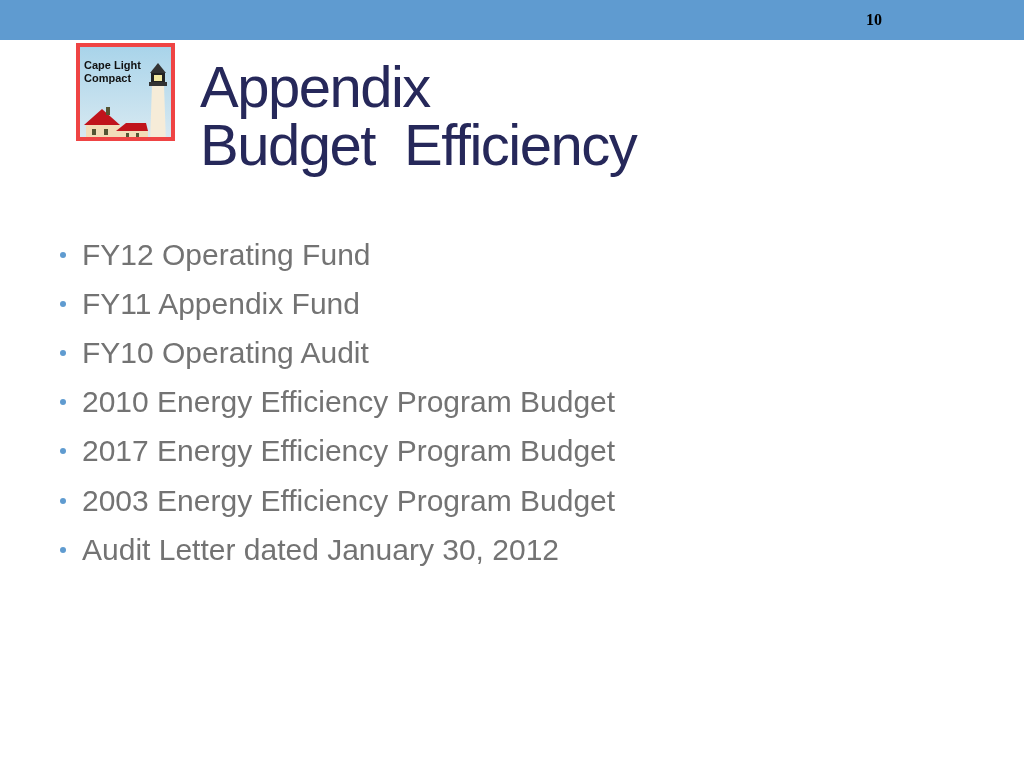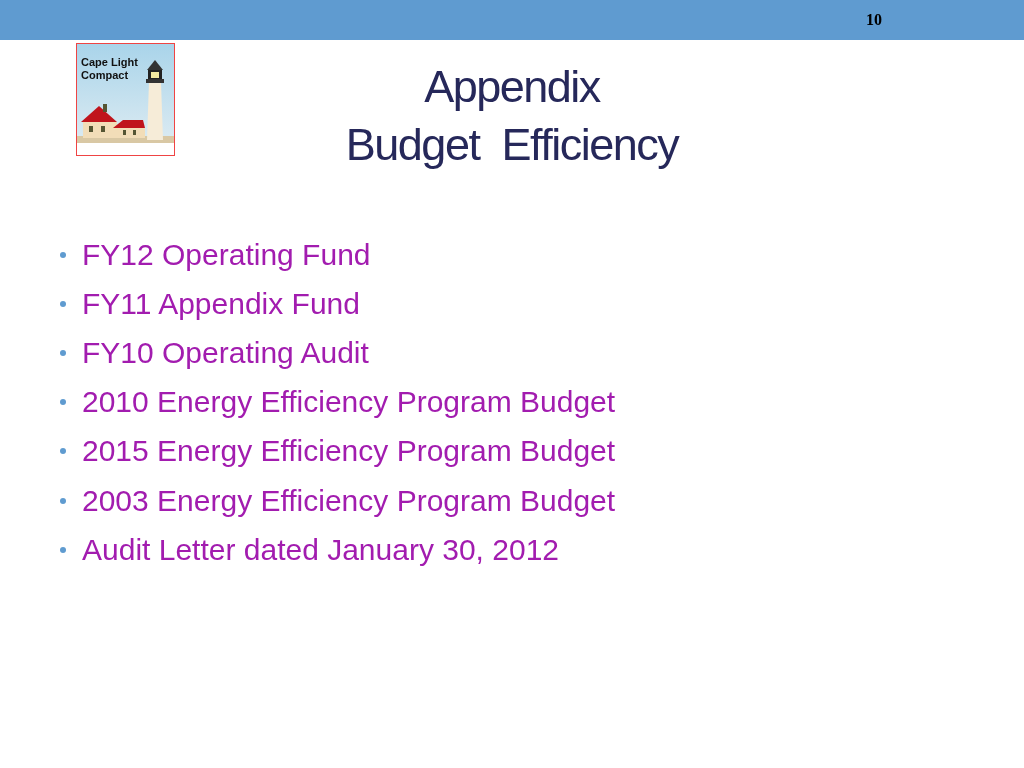--- a/index.html
+++ b/index.html
@@ -11,38 +11,38 @@
     .top-bar {
       position: absolute; left: 0; top: 0; width: 1024px; height: 40px;
       background: #5f9bd0;
     }
     .slide-number {
       position: absolute; left: 862px; top: 11px; width: 24px;
       font-family: "Liberation Serif", serif; font-weight: bold;
       font-size: 16px; color: #000000; text-align: center;
     }
     .logo {
-      position: absolute; left: 76px; top: 43px; width: 99px; height: 113px;
-      border: 1px solid #ef4444; box-sizing: border-box; overflow: hidden;
+      position: absolute; left: 76px; top: 43px; width: 99px; height: 98px;
+      border: 4px solid #ef4444; box-sizing: border-box; overflow: hidden;
     }
     .logo svg { display: block; }
     .title {
       position: absolute; left: 200px; top: 58px; width: 624px;
-      text-align: center; color: #26285a;
+      text-align: left; color: #26285a;
       font-family: "Liberation Sans", sans-serif;
-      font-size: 45px; line-height: 58px; letter-spacing: -1.5px;
+      font-size: 58px; line-height: 58px; letter-spacing: -1.5px;
     }
     .title .line { display: block; }
     .bullets {
       position: absolute; left: 56px; top: 230px; margin: 0; padding: 0;
       list-style: none;
     }
     .bullet-item {
       display: flex; align-items: center; height: 49.2px;
-      font-size: 30px; color: #a21caf;
+      font-size: 30px; color: #737373;
     }
     .bullet-dot {
       width: 6px; height: 6px; border-radius: 50%; background: #5f9bd0;
       margin-left: 4px; margin-right: 16px; flex: none;
     }
   </style>
 </head>
 <body>
 
 <div class="top-bar">
@@ -98,21 +98,21 @@
   <li class="bullet-item">
       <span class="bullet-dot"></span>
       <span>FY10 Operating Audit</span>
     </li>
   <li class="bullet-item">
       <span class="bullet-dot"></span>
       <span>2010 Energy Efficiency Program Budget</span>
     </li>
   <li class="bullet-item">
       <span class="bullet-dot"></span>
-      <span>2015 Energy Efficiency Program Budget</span>
+      <span>2017 Energy Efficiency Program Budget</span>
     </li>
   <li class="bullet-item">
       <span class="bullet-dot"></span>
       <span>2003 Energy Efficiency Program Budget</span>
     </li>
   <li class="bullet-item">
       <span class="bullet-dot"></span>
       <span>Audit Letter dated January 30, 2012</span>
     </li>
 </ul>

